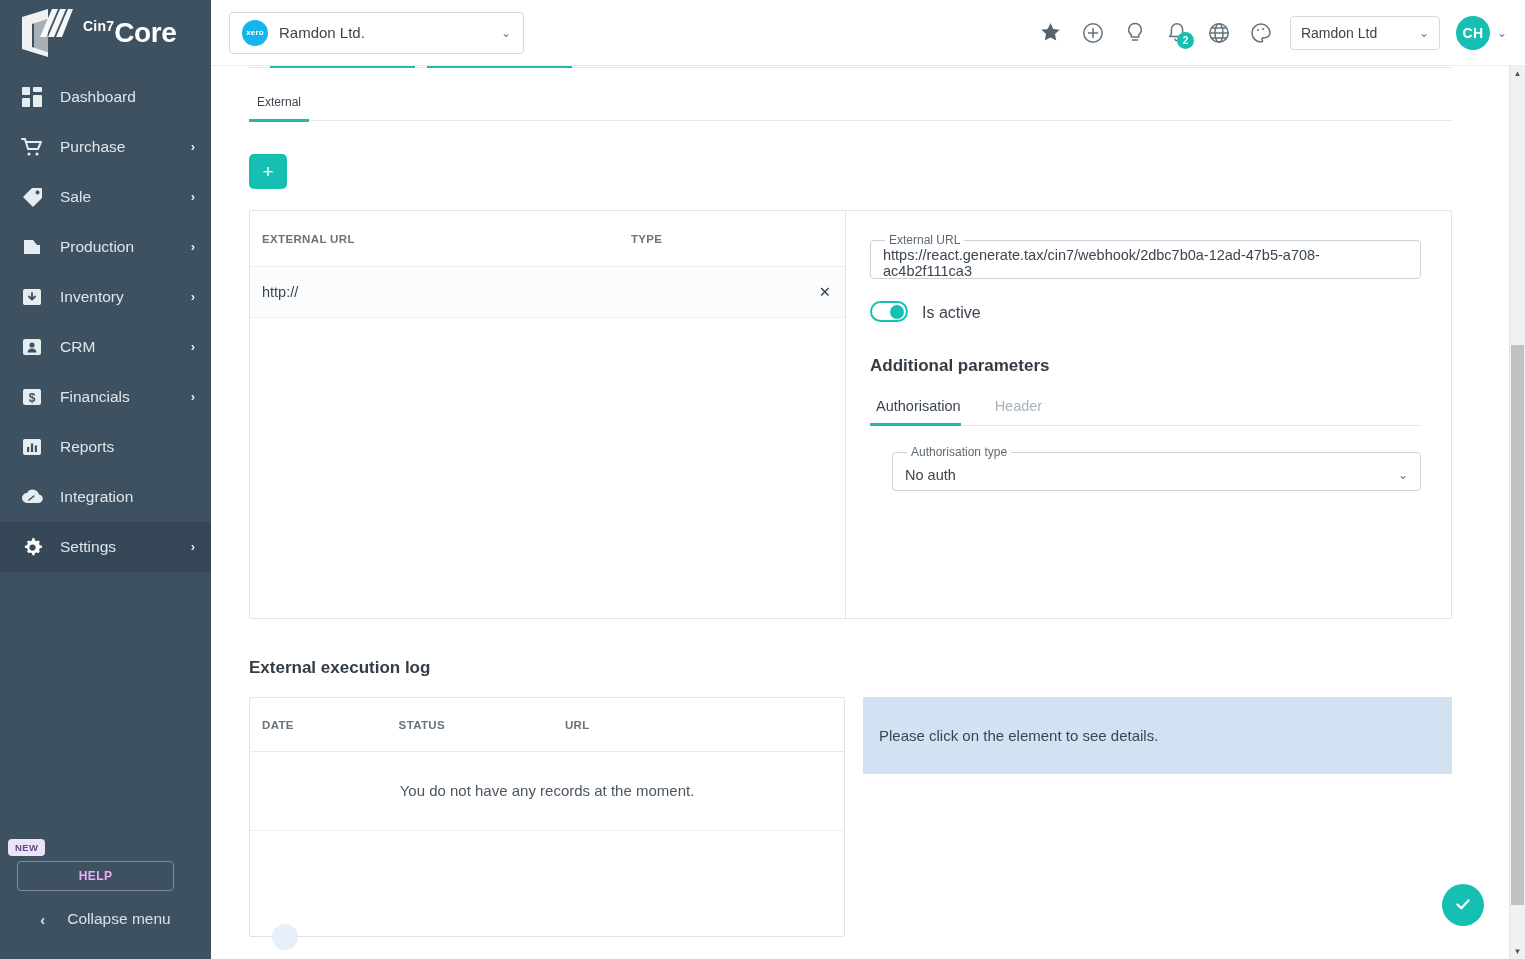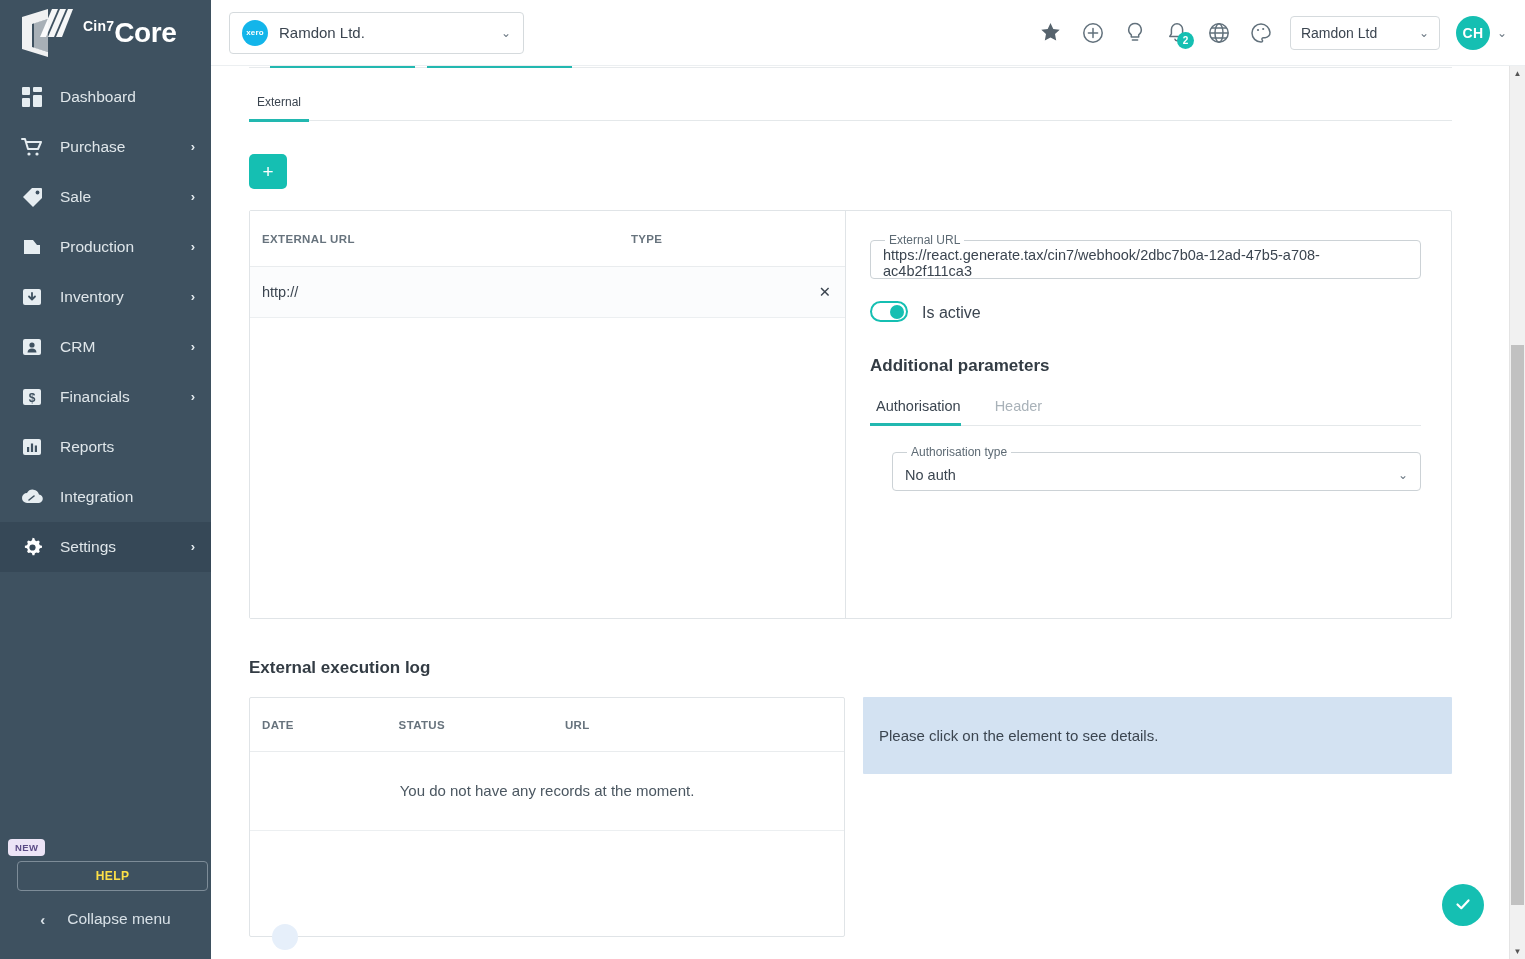--- a/index.html
+++ b/index.html
@@ -52,24 +52,24 @@
   .sidebar-bottom { margin-top: auto; padding-bottom: 12px; position: relative; }
   .new-badge {
     position: absolute; left: 8px; top: -22px;
     background: #ece4f6; color: #5b4b86;
     font-size: 9.5px; font-weight: bold; letter-spacing: .4px;
     padding: 3px 7px; border-radius: 4px;
   }
   .help-btn {
     display: block; margin: 0 17px 0 17px; height: 30px;
     border: 1px solid #7d8c98; border-radius: 4px;
-    background: transparent; color: #fde047;
+    background: transparent; color: #f0abfc;
     font-size: 12px; font-weight: bold; letter-spacing: .4px;
     font-family: "Liberation Sans", sans-serif;
-    width: 191px; cursor: pointer;
+    width: 157px; cursor: pointer;
   }
   .collapse-row {
     height: 56px; display: flex; align-items: center; justify-content: center;
     gap: 22px; color: #d8e1e7; font-size: 15.5px; cursor: pointer;
   }
   .collapse-chev { font-size: 15px; font-weight: bold; }
 
   
   .main { flex: 1 1 auto; position: relative; height: 959px; background: #fff; overflow: hidden; }
 

